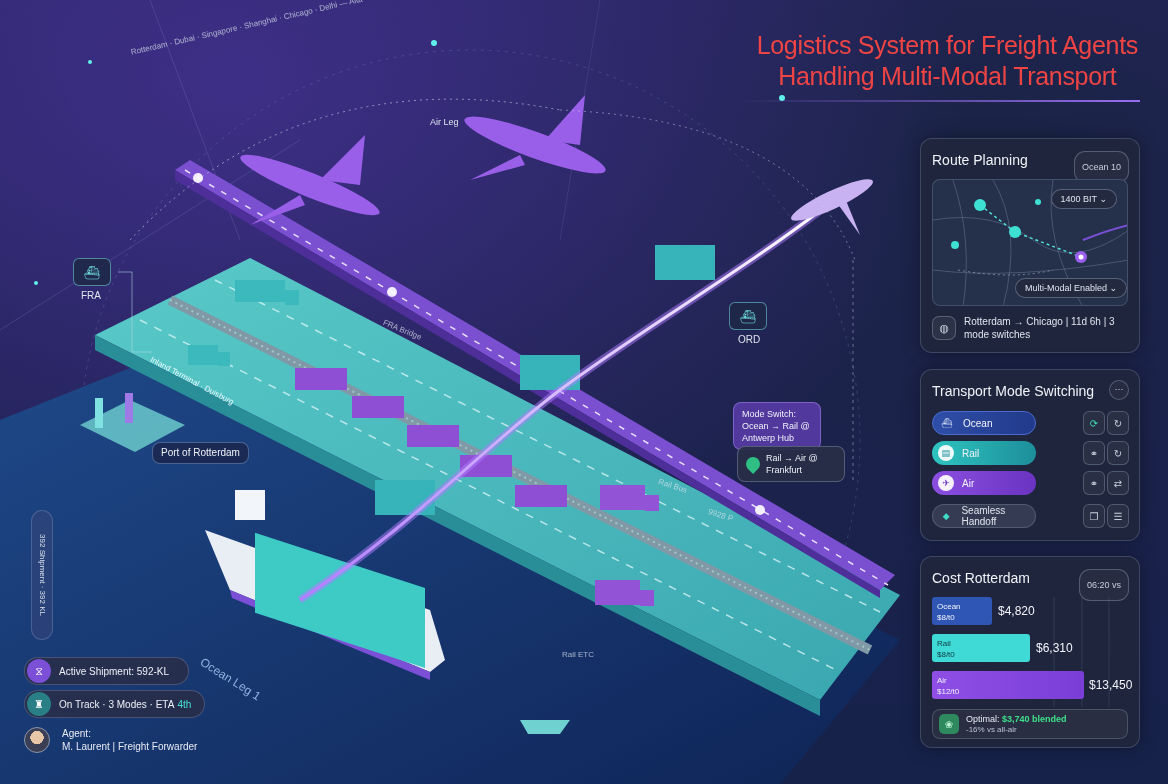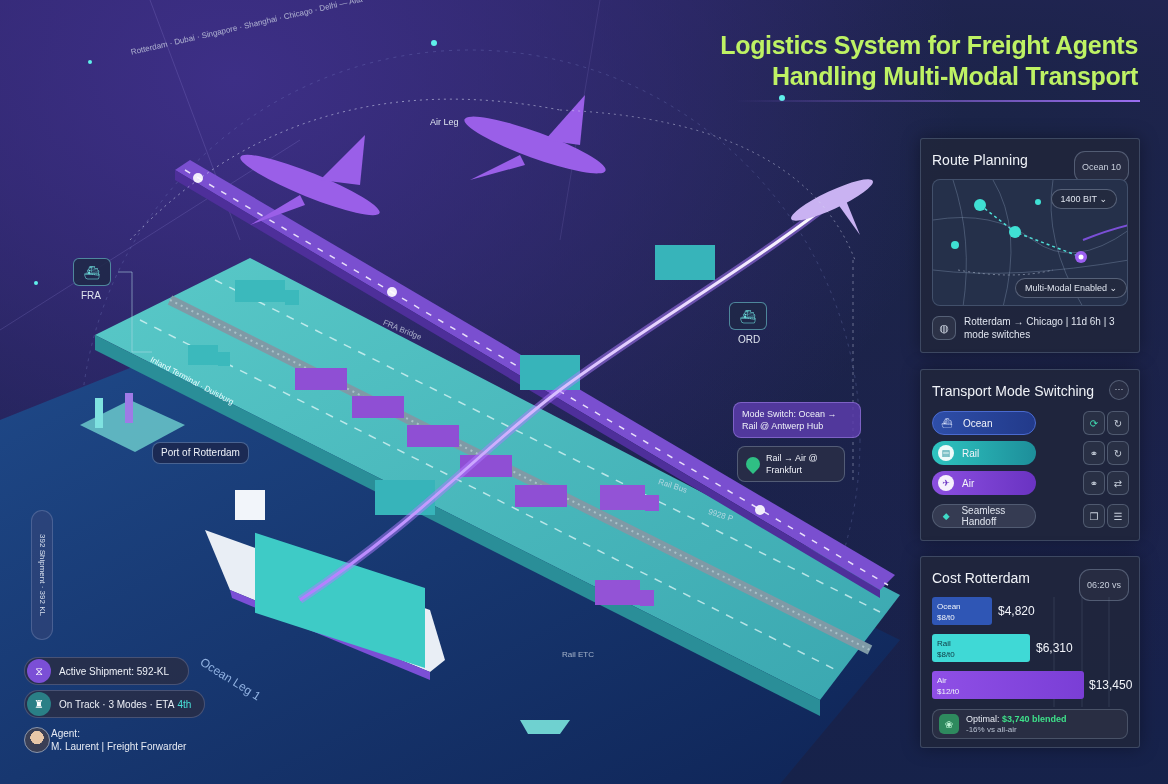--- a/index.html
+++ b/index.html
@@ -2,23 +2,23 @@
 <html><head>
 <meta charset="utf-8">
 <style>
 *{box-sizing:border-box;margin:0;padding:0}
 body{width:1168px;height:784px;overflow:hidden;font-family:"Liberation Sans",sans-serif;color:#e8ecf5;background:#1b1d44;position:relative}
 .bg{position:absolute;inset:0;background:
  radial-gradient(ellipse at 20% 10%,#3d2f86 0%,rgba(61,47,134,0) 55%),
  radial-gradient(ellipse at 85% 20%,#1a2446 0%,rgba(26,36,70,0) 60%),
  linear-gradient(180deg,#2b2466 0%,#1e2150 45%,#16224a 100%)}
 svg.scene{position:absolute;left:0;top:0}
-.title{position:absolute;right:30px;top:30px;text-align:right;font-size:25px;font-weight:bold;line-height:31px;color:#bef264;letter-spacing:-0.3px}
+.title{position:absolute;right:30px;top:30px;text-align:center;font-size:25px;font-weight:normal;line-height:31px;color:#ef4444;letter-spacing:-0.3px}
 .title-line{position:absolute;left:735px;top:100px;width:405px;height:2px;background:linear-gradient(90deg,rgba(120,90,220,0),#9a6ef0)}
-.panel{position:absolute;left:920px;width:220px;background:rgba(32,38,60,0.92);border:1px solid rgba(120,140,170,0.35);border-radius:3px;box-shadow:0 0 18px rgba(0,0,0,0.35)}
+.panel{position:absolute;left:920px;width:220px;background:rgba(32,38,60,0.92);border:1px solid rgba(120,140,170,0.35);border-radius:12px;box-shadow:0 0 18px rgba(0,0,0,0.35)}
 .panel-title{position:absolute;left:11px;top:13px;font-size:14px;color:#f0f3f8}
 .pill-sm{position:absolute;border:1px solid rgba(150,165,190,0.4);border-radius:11px;font-size:9px;color:#c8cfdc;padding:10px 7px;background:rgba(40,46,66,0.9)}
 .map{position:absolute;left:11px;top:40px;width:196px;height:127px;border-radius:8px;border:1px solid rgba(120,140,170,0.35);background:#25304a;overflow:hidden}
 .map-chip{position:absolute;background:rgba(35,42,62,0.92);border:1px solid rgba(150,165,190,0.45);border-radius:12px;font-size:9px;color:#dfe4ee;padding:4px 9px}
 .route-info{position:absolute;left:11px;top:176px;display:flex;align-items:center;gap:8px;font-size:10px;line-height:13px;color:#dfe4ee}
 .ico-box{width:24px;height:24px;border-radius:7px;border:1px solid rgba(150,165,190,0.4);background:rgba(45,52,72,0.9);display:flex;align-items:center;justify-content:center;font-size:11px;color:#cfd6e2}
 .mode-btn{position:absolute;left:11px;width:104px;height:24px;border-radius:12px;display:flex;align-items:center;gap:8px;padding-left:6px;font-size:10px;color:#f2f4fa}
 .mode-ico{width:16px;height:16px;border-radius:50%;background:rgba(255,255,255,0.92);display:flex;align-items:center;justify-content:center;font-size:9px}
 .act-grp{position:absolute;left:162px;width:46px;height:24px;display:flex;gap:2px}
 .act{flex:1;border:1px solid rgba(150,165,190,0.35);border-radius:6px;background:rgba(44,50,70,0.85);display:flex;align-items:center;justify-content:center;font-size:10px;color:#c7cfdb}
@@ -29,21 +29,21 @@
 .opt-txt{font-size:9px;line-height:11px;color:#e6eaf2}
 .opt-txt b{color:#3ee08a;font-weight:bold}
 .opt-sub{font-size:8px;color:#b9c2d2}
 .chip{position:absolute;background:rgba(40,46,72,0.88);border:1px solid rgba(140,150,190,0.35);border-radius:14px;display:flex;align-items:center;font-size:10px;color:#eef1f8}
 .chip .c-ico{width:24px;height:24px;border-radius:50%;display:flex;align-items:center;justify-content:center;font-size:11px;margin-left:2px;margin-right:8px;color:#fff}
 .callout{position:absolute;border-radius:8px;font-size:9px;line-height:12px;color:#eef1f8;padding:5px 8px}
 .lbl{position:absolute;font-size:10px;color:#dfe5ef}
 .node-ico{position:absolute;width:38px;height:28px;border:1px solid rgba(110,200,210,0.6);border-radius:6px;background:rgba(30,40,70,0.85);display:flex;align-items:center;justify-content:center;color:#6ee0de;font-size:13px}
 .vert-pill{position:absolute;left:31px;top:510px;width:22px;height:130px;border-radius:11px;background:rgba(55,70,120,0.55);border:1px solid rgba(150,170,210,0.3)}
 .vert-pill span{position:absolute;left:50%;top:50%;transform:translate(-50%,-50%) rotate(90deg);white-space:nowrap;font-size:8px;color:#d9e0ee}
-.agent{position:absolute;left:24px;top:727px;display:flex;align-items:center;gap:1px}
+.agent{position:absolute;left:24px;top:727px;display:flex;align-items:center;gap:12px}
 .avatar{width:26px;height:26px;border-radius:50%;background:radial-gradient(circle at 50% 40%,#e8c7a8 0 35%,#3a3f55 36%);border:1px solid #8c96aa}
 .agent-txt{font-size:10px;line-height:13px;color:#e6eaf3}
 .ocean-lbl{position:absolute;left:205px;top:655px;font-size:12px;color:#8fb0e0;transform:rotate(32deg);transform-origin:left top}
 .faint{position:absolute;font-size:8px;color:rgba(220,228,240,0.7);white-space:nowrap}
 </style>
 </head>
 <body>
 
 <div class="bg"></div>
 
@@ -180,21 +180,21 @@
 <div class="lbl" style="left:738px;top:334px;font-size:10px">ORD</div>
 
 <div class="faint" style="left:385px;top:318px;transform:rotate(22deg);transform-origin:left top">FRA Bridge</div>
 <div class="faint" style="left:153px;top:355px;transform:rotate(28deg);transform-origin:left top;color:#eafcff">Inland Terminal · Duisburg</div>
 <div class="faint" style="left:660px;top:477px;transform:rotate(18deg);transform-origin:left top">Rail Bus</div>
 <div class="faint" style="left:710px;top:507px;transform:rotate(18deg);transform-origin:left top">9928 P</div>
 <div class="faint" style="left:562px;top:650px">Rail ETC</div>
 
 <div class="callout" style="left:152px;top:442px;background:rgba(28,40,80,0.9);border:1px solid rgba(130,170,220,0.45);font-size:10px;padding:4px 8px">Port of Rotterdam</div>
 
-<div class="callout" style="left:733px;top:402px;width:128px;background:rgba(90,60,170,0.85);border:1px solid rgba(170,140,240,0.5)">Mode Switch: Ocean → Rail @ Antwerp Hub</div>
+<div class="callout" style="left:733px;top:402px;width:88px;background:rgba(90,60,170,0.85);border:1px solid rgba(170,140,240,0.5)">Mode Switch: Ocean → Rail @ Antwerp Hub</div>
 <div class="callout" style="left:737px;top:446px;background:rgba(40,46,70,0.92);border:1px solid rgba(150,165,190,0.4);display:flex;gap:6px;align-items:center">
   <span style="width:14px;height:14px;border-radius:50% 50% 50% 0;transform:rotate(-45deg);background:#2fbf84;display:inline-block"></span>
   <span style="width:70px">Rail → Air @ Frankfurt</span>
 </div>
 
 <div class="ocean-lbl">Ocean Leg 1</div>
 
 <div class="vert-pill">
     <span>392 Shipment · 392 KL</span>
   </div>

